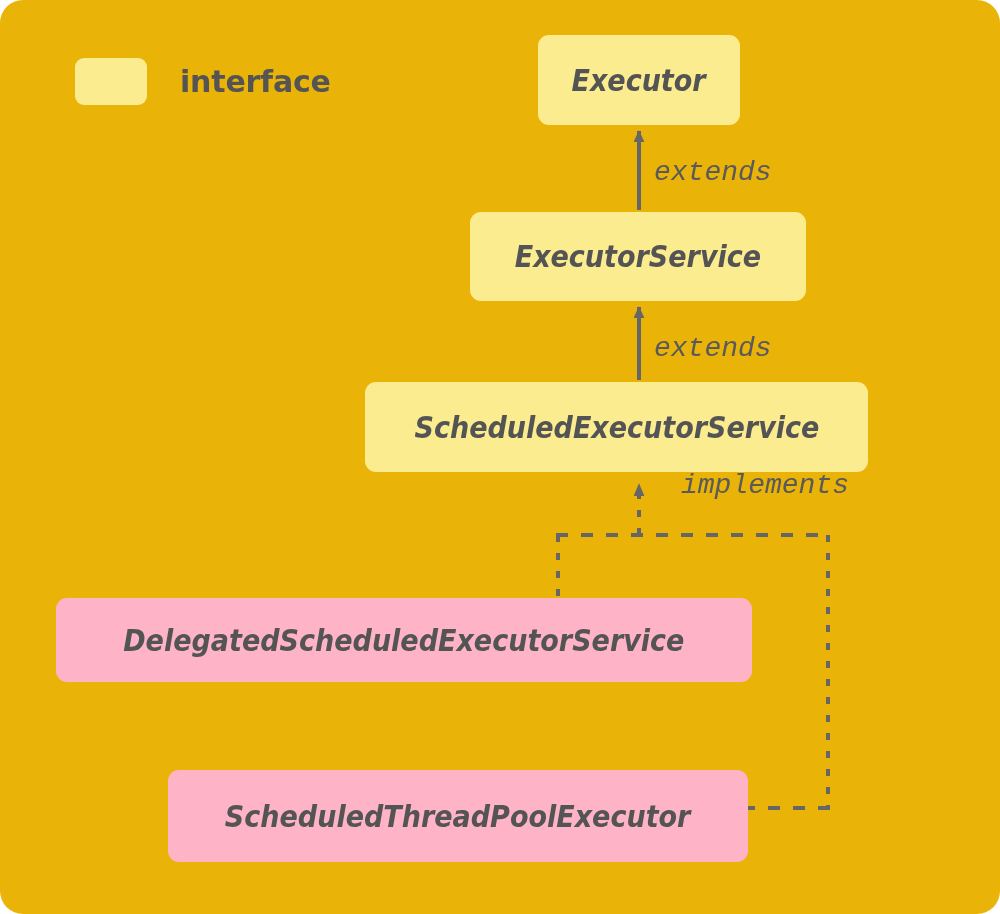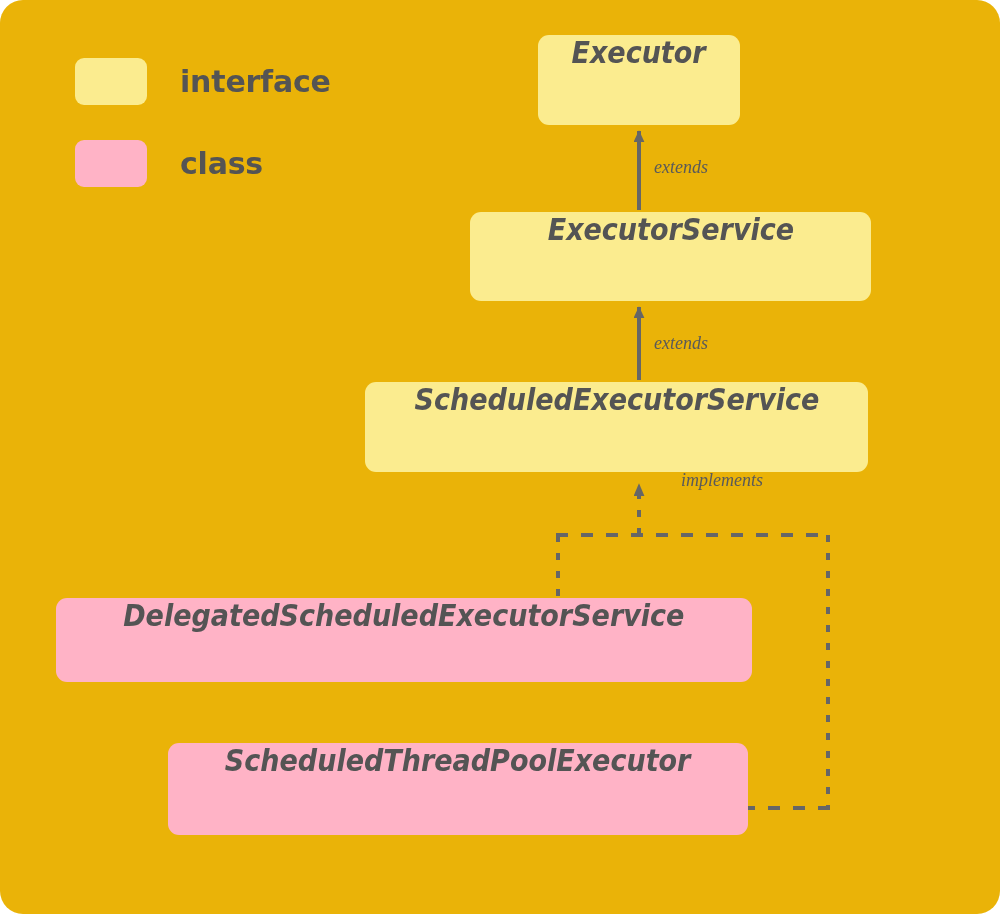--- a/index.html
+++ b/index.html
@@ -53,90 +53,86 @@
     color: #545454;
     white-space: nowrap;
     letter-spacing: -0.2px;
   }
 
   
   .node {
     position: absolute;
     border-radius: 11px;
     display: flex;
-    align-items: flex-start;
+    align-items: center;
     justify-content: center;
     box-sizing: border-box;
     z-index: 3;
   }
   .node .node-label {
     font-family: "DejaVu Sans", sans-serif;
     font-weight: bold;
     font-style: italic;
     color: #545454;
     white-space: nowrap;
     transform: scaleX(0.9);
     transform-origin: center center;
   }
   .node.interface { background: #FBEC8F; }
   .node.cls       { background: #FFB3C6; }
 
   #node-executor                  { left: 538px; top: 35px;  width: 202px; height: 90px; }
   #node-executor .node-label      { font-size: 30px; }
 
-  #node-executor-service          { left: 470px; top: 212px; width: 401px; height: 89px; }
+  #node-executor-service          { left: 470px; top: 212px; width: 336px; height: 89px; }
   #node-executor-service .node-label { font-size: 30px; }
 
   #node-scheduled-executor-service { left: 365px; top: 382px; width: 503px; height: 90px; }
   #node-scheduled-executor-service .node-label { font-size: 30px; }
 
   #node-delegated                 { left: 56px;  top: 598px; width: 696px; height: 84px; }
   #node-delegated .node-label     { font-size: 30px; }
 
-  #node-scheduled-thread-pool     { left: 168px; top: 743px; width: 580px; height: 92px; }
+  #node-scheduled-thread-pool     { left: 168px; top: 770px; width: 580px; height: 92px; }
   #node-scheduled-thread-pool .node-label { font-size: 30px; }
 
   
   #edges {
     position: absolute;
     left: 0;
     top: 0;
     width: 1000px;
     height: 914px;
     z-index: 2;
     pointer-events: none;
   }
 
   
   .edge-label {
     position: absolute;
-    font-family: Liberation Serif, serif;
+    font-family: Liberation Mono, monospace;
     font-style: italic;
-    font-size: 18px;
+    font-size: 28px;
     color: #5a5a5a;
     white-space: nowrap;
     z-index: 4;
   }
   #label-extends-1    { left: 654px; top: 157px; }
   #label-extends-2    { left: 654px; top: 333px; }
   #label-implements   { left: 681px; top: 470px; }
 </style>
 </head>
 <body>
 
 <div id="canvas">
 
   <div id="legend">
     <div class="legend-row r0">
       <div class="legend-swatch interface"></div>
       <div class="legend-label">interface</div>
-    </div>
-    <div class="legend-row r1">
-      <div class="legend-swatch cls"></div>
-      <div class="legend-label">class</div>
     </div>
   </div>
 
   <svg id="edges" viewBox="0 0 1000 914" width="1000" height="914" xmlns="http://www.w3.org/2000/svg">
     <defs>
       <marker id="arrow-solid" viewBox="0 0 12 11" refX="11.2" refY="5.5" markerWidth="12" markerHeight="11" orient="auto-start-reverse" markerUnits="userSpaceOnUse">
         <path d="M 0 0 L 12 5.5 L 0 11 z" fill="#666666"></path>
       </marker>
       <marker id="arrow-dashed" viewBox="0 0 13 11" refX="12.2" refY="5.5" markerWidth="13" markerHeight="11" orient="auto-start-reverse" markerUnits="userSpaceOnUse">
         <path d="M 0 0 L 13 5.5 L 0 11 z" fill="#666666"></path>

